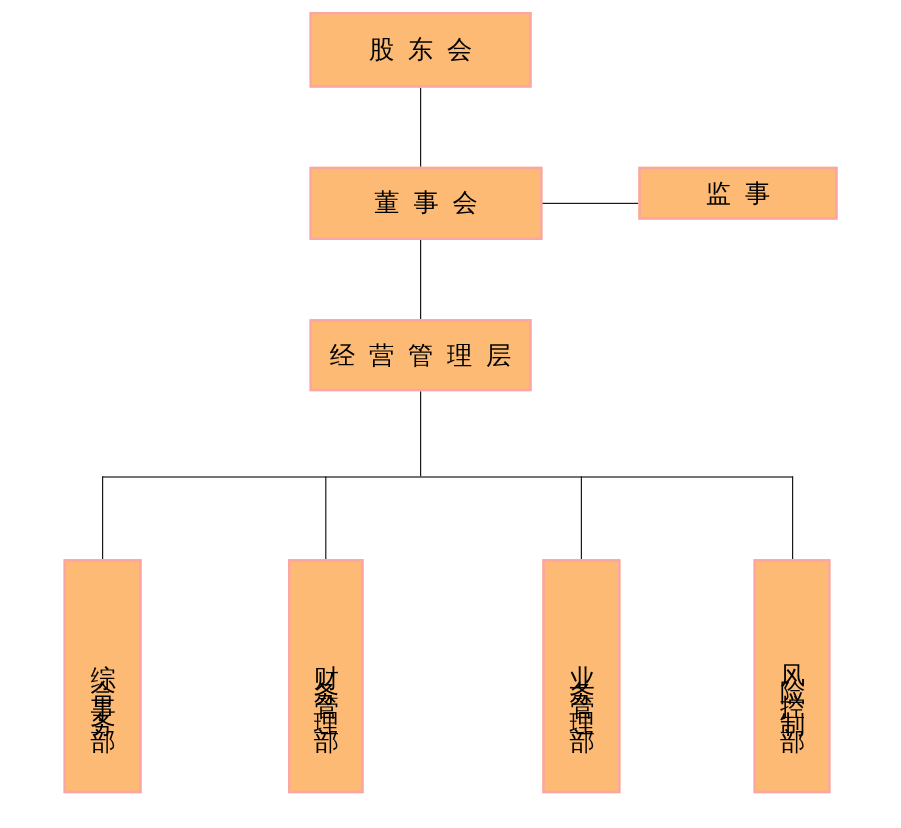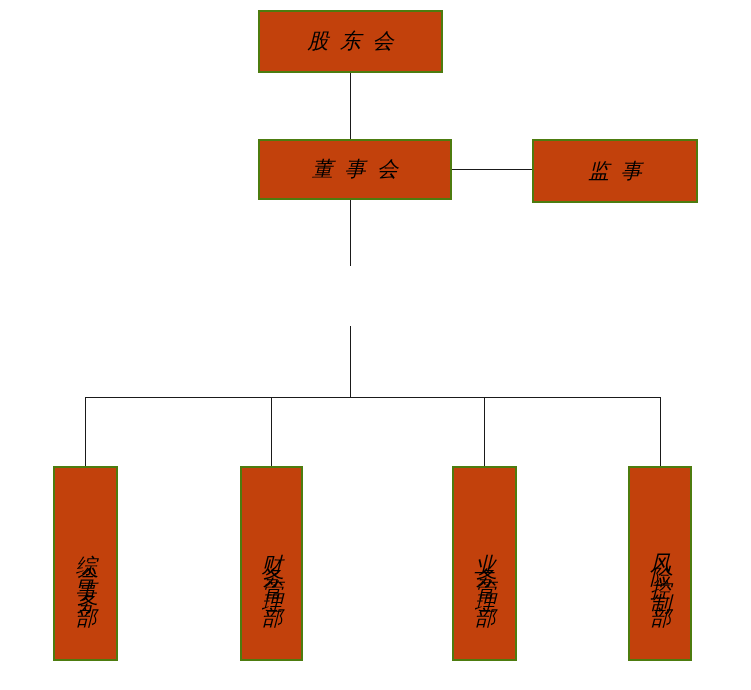--- a/index.html
+++ b/index.html
@@ -12,28 +12,27 @@
     width: 751px;
     height: 690px;
     background: #ffffff;
     font-family: "Liberation Serif", "DejaVu Serif", serif;
     color: #000000;
     overflow: hidden;
   }
   .node {
     position: absolute;
     box-sizing: border-box;
-    border: 2px solid #4d7c0f;
-    background: #c2410c;
+    border: 2px solid #fca5a5;
+    background: #fdba74;
     display: flex;
     align-items: center;
     justify-content: center;
     font-size: 21px;
     line-height: 1;
-    font-style: italic;
   }
   
   .hnode span {
     letter-spacing: 0.55em;
     margin-right: -0.55em;
     white-space: nowrap;
   }
   
   .vnode span {
     writing-mode: vertical-lr;
@@ -43,21 +42,21 @@
     white-space: nowrap;
   }
   .line {
     position: absolute;
     background: #1a1a1a;
   }
 
   
   #n-shareholders { left: 258px; top: 10px;  width: 185px; height: 63px; }
   #n-board        { left: 258px; top: 139px; width: 194px; height: 61px; }
-  #n-supervisors  { left: 532px; top: 139px; width: 166px; height: 64px; }
+  #n-supervisors  { left: 532px; top: 139px; width: 166px; height: 44px; }
   #n-management   { left: 258px; top: 266px; width: 185px; height: 60px; }
   #n-dept-0 { left: 53px;  top: 466px; width: 65px; height: 195px; }
   #n-dept-1 { left: 240px; top: 466px; width: 63px; height: 195px; }
   #n-dept-2 { left: 452px; top: 466px; width: 65px; height: 195px; }
   #n-dept-3 { left: 628px; top: 466px; width: 64px; height: 195px; }
 
   
   #l-sh-board   { left: 350px; top: 73px;  width: 1px;   height: 66px; }
   #l-board-mgmt { left: 350px; top: 200px; width: 1px;   height: 66px; }
   #l-board-sup  { left: 443px; top: 169px; width: 89px;  height: 1px; }
@@ -87,20 +86,23 @@
     <span>股东会</span>
   </div>
 
   <div class="node hnode" id="n-board">
     <span>董事会</span>
   </div>
   <div class="node hnode" id="n-supervisors">
     <span>监事</span>
   </div>
 
+  <div class="node hnode" id="n-management">
+    <span>经营管理层</span>
+  </div>
 
   <div class="node vnode" id="n-dept-0">
     <span>综合事务部</span>
   </div>
   <div class="node vnode" id="n-dept-1">
     <span>财务管理部</span>
   </div>
   <div class="node vnode" id="n-dept-2">
     <span>业务管理部</span>
   </div>

